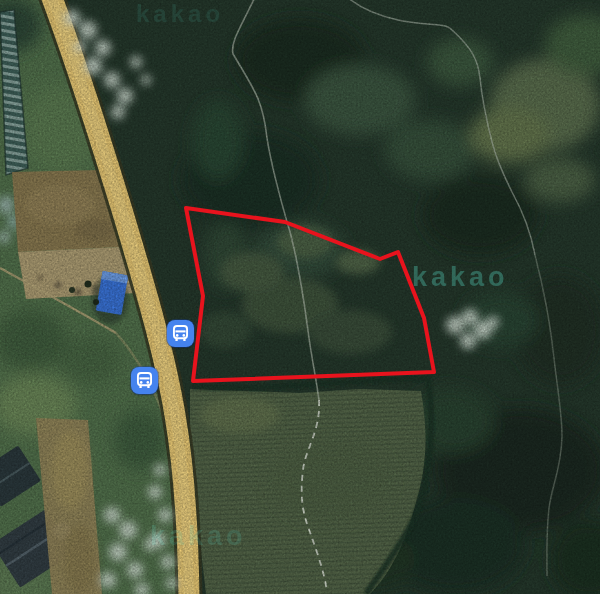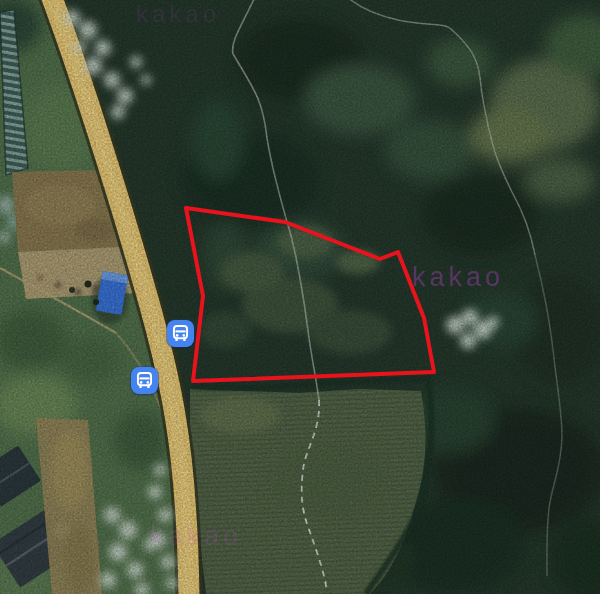--- a/index.html
+++ b/index.html
@@ -10,21 +10,21 @@
   #terrain{position:absolute;left:0;top:0;}
   #overlay{position:absolute;left:0;top:0;pointer-events:none;}
   .bus-marker{
     position:absolute;width:27px;height:27px;border-radius:8px;
     background:#4583ee;
     box-shadow:0 0 0 1px rgba(20,60,160,.35), 0 1px 2px rgba(0,0,0,.35);
     display:flex;align-items:center;justify-content:center;
   }
   .bus-marker svg{display:block;}
   .watermark{
-    position:absolute;color:#d946ef;letter-spacing:4px;font-weight:400;
+    position:absolute;color:#5eead4;letter-spacing:4px;font-weight:700;
     pointer-events:none;user-select:none;line-height:1.05;
   }
 </style>
 </head>
 <body>
 
 <div id="map-root">
 
   <svg id="terrain" width="600" height="594" viewBox="0 0 600 594">
     <defs>

